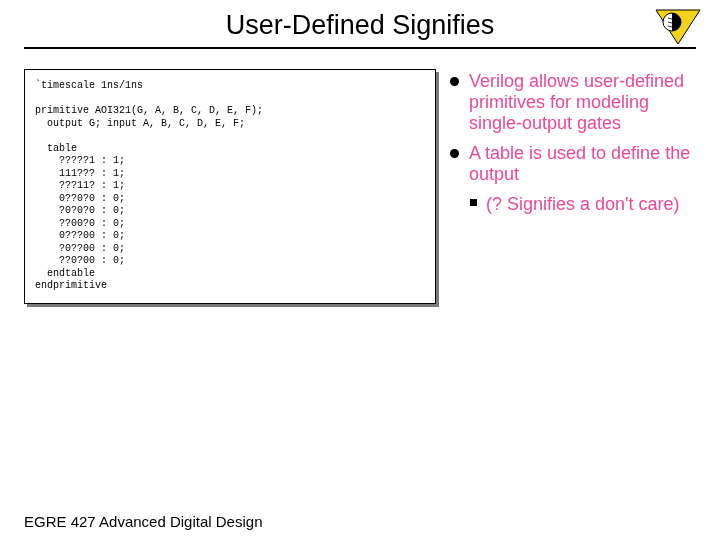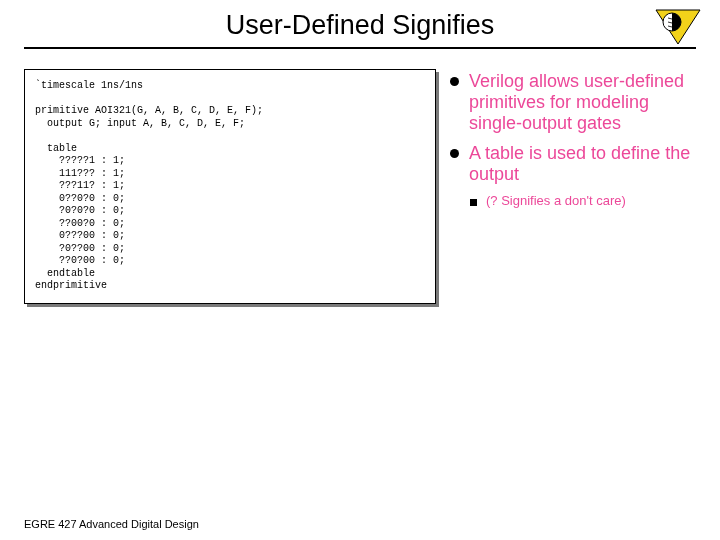--- a/index.html
+++ b/index.html
@@ -28,24 +28,24 @@
     flex: 1;
     font-size: 18px;
     line-height: 1.18;
     color: #ec4899;
     padding-top: 2px;
   }
   .bullets ul { list-style: none; }
   .b1 { display: flex; align-items: flex-start; margin-bottom: 8px; }
   .b1 .dot { width: 9px; height: 9px; border-radius: 50%; background: #000; margin-top: 6px; margin-right: 10px; flex-shrink: 0; }
   .b1 .txt { flex: 1; }
-  .b2 { display: flex; align-items: flex-start; margin-left: 20px; font-size: 13px; margin-top: 0; }
+  .b2 { display: flex; align-items: flex-start; margin-left: 20px; font-size: 18px; margin-top: 0; }
   .b2 .sq { width: 7px; height: 7px; background: #000; margin-top: 6px; margin-right: 9px; flex-shrink: 0; }
   .b2 .txt { flex: 1; line-height: 1.25; }
-  .footer { position: absolute; bottom: 10px; left: 24px; font-size: 11px; color: #000; }
+  .footer { position: absolute; bottom: 10px; left: 24px; font-size: 15px; color: #000; }
 </style>
 </head>
 <body>
 
 <div class="slide">
   <div class="header">
     <div class="title">User-Defined Signifies</div>
     <div class="logo">
       <svg viewBox="0 0 48 38">
         <path d="M2 2 L46 2 L24 36 Z" fill="#f2d21a" stroke="#000" stroke-width="1"></path>

